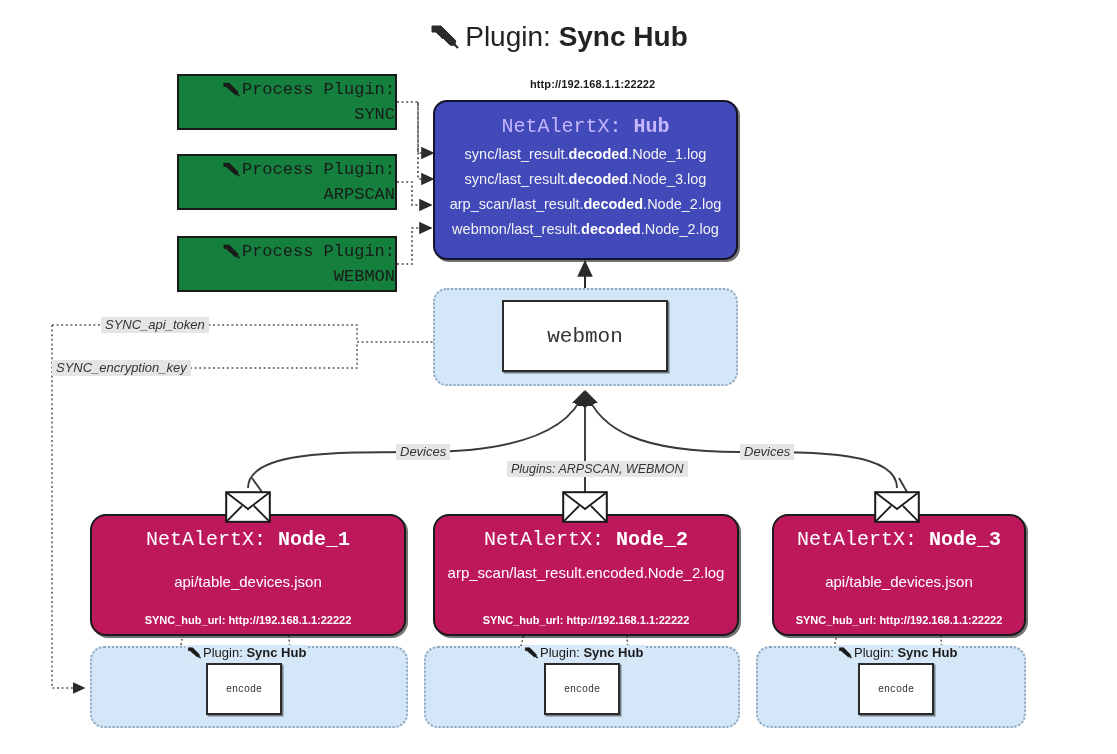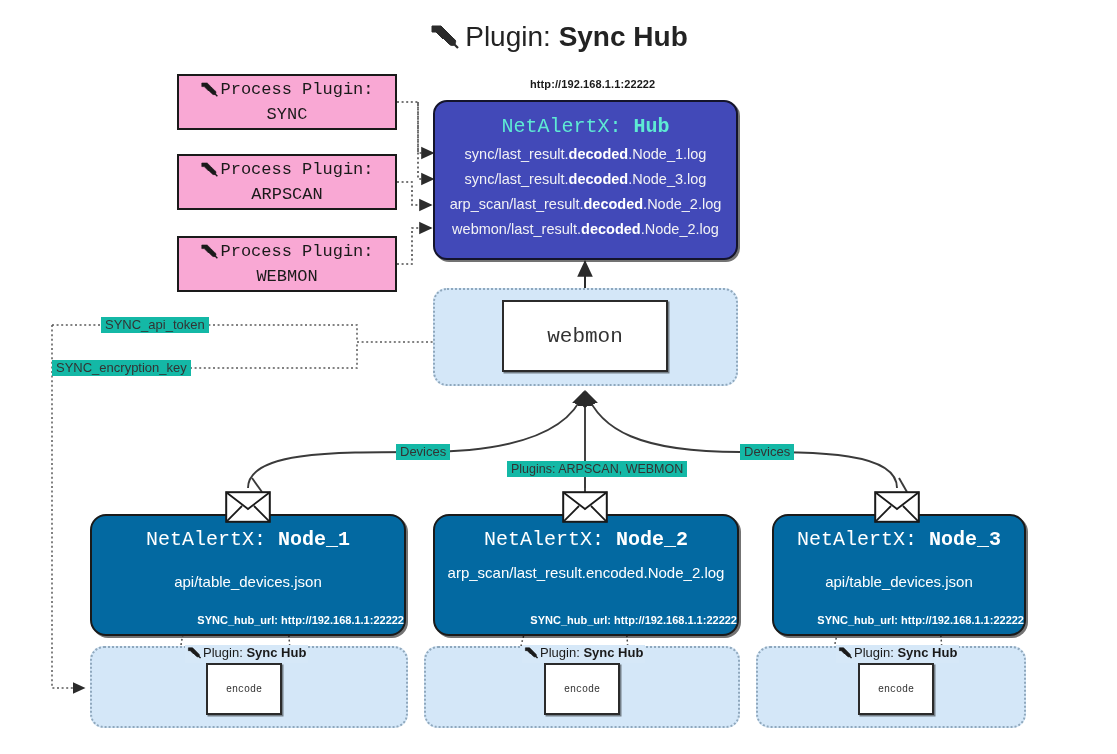--- a/index.html
+++ b/index.html
@@ -8,74 +8,74 @@
   .stage{position:absolute;left:0;top:0;width:1117px;height:754px;}
   svg.edges{position:absolute;left:0;top:0;width:1117px;height:754px;pointer-events:none;}
 
   
   .title{position:absolute;left:0;top:16px;width:1117px;text-align:center;
          font-size:28px;line-height:42px;color:#232323;white-space:nowrap;}
   .title .plug{display:inline-block;vertical-align:-3px;margin-right:6px;}
   .title .strong{font-weight:bold;}
 
   
-  .procbox{position:absolute;box-sizing:border-box;background:#f9a8d4;
+  .procbox{position:absolute;box-sizing:border-box;background:#15803d;
            border:2px solid #1a1a1a;
            font-family:"Liberation Mono","DejaVu Sans Mono",monospace;
            font-size:17px;line-height:22px;color:#1a1a1a;
-           display:flex;flex-direction:column;align-items:center;justify-content:center;}
+           display:flex;flex-direction:column;align-items:flex-end;justify-content:center;}
   .procbox .l1{white-space:nowrap;}
   .procbox .l1 .plug{display:inline-block;vertical-align:-3px;margin-right:2px;}
   .procbox .l2{white-space:nowrap;}
 
   
   .hub-url{position:absolute;font-size:11px;font-weight:bold;color:#1a1a1a;
            white-space:nowrap;letter-spacing:.1px;}
   .hub{position:absolute;box-sizing:border-box;background:#4249b8;
        border:2px solid #14142b;border-radius:14px;
        box-shadow:2px 2px 0 rgba(0,0,0,.55);
        display:flex;flex-direction:column;align-items:center;padding-top:10px;}
   .hub .head{font-family:"Liberation Mono","DejaVu Sans Mono",monospace;
-             font-size:20px;line-height:30px;color:#5eead4;white-space:nowrap;}
+             font-size:20px;line-height:30px;color:#c4b5fd;white-space:nowrap;}
   .hub .head b{font-weight:bold;}
   .hub .row{width:100%;text-align:center;font-size:14.5px;line-height:25px;
             color:#f2f2f5;white-space:nowrap;}
   .hub .row b{font-weight:bold;color:#ffffff;}
 
   
   .plugbox{position:absolute;box-sizing:border-box;background:#d4e7f8;
            border:2px dotted #8fa8bd;border-radius:14px;}
 
   
   .wbox{position:absolute;box-sizing:border-box;background:#ffffff;
         border:2px solid #2b2b2b;box-shadow:1.5px 1.5px 0 rgba(0,0,0,.45);
         display:flex;align-items:center;justify-content:center;
         font-family:"Liberation Mono","DejaVu Sans Mono",monospace;color:#333;}
   .wbox.decode{font-size:21px;}
   .wbox.encode{font-size:10px;}
 
   
-  .node{position:absolute;box-sizing:border-box;background:#0369a1;
+  .node{position:absolute;box-sizing:border-box;background:#be185d;
         border:2px solid #1a1a1a;border-radius:16px;
         box-shadow:2px 2px 0 rgba(0,0,0,.55);}
   .node .head{position:absolute;left:0;right:0;top:10px;text-align:center;
               font-family:"Liberation Mono","DejaVu Sans Mono",monospace;
               font-size:20px;line-height:28px;color:#ffffff;white-space:nowrap;}
   .node .head b{font-weight:bold;}
   .node .line{position:absolute;left:0;right:0;text-align:center;
               font-size:15px;line-height:22px;color:#ffffff;white-space:nowrap;}
-  .node .foot{position:absolute;left:0;right:0;bottom:8px;text-align:right;
+  .node .foot{position:absolute;left:0;right:0;bottom:8px;text-align:center;
               font-size:11px;font-weight:bold;color:#ffffff;white-space:nowrap;margin-top:44px;}
 
   
   .env{position:absolute;}
 
   
-  .elabel{position:absolute;background:#14b8a6;font-size:13px;line-height:16px;
-          color:#333;white-space:nowrap;padding:0 4px;}
+  .elabel{position:absolute;background:#e5e5e5;font-size:13px;line-height:16px;
+          color:#333;white-space:nowrap;padding:0 4px;font-style:italic;}
   .elabel.small{font-size:12.5px;}
   .pluglabel{position:absolute;background:#d6e8f8;white-space:nowrap;
              font-size:13px;line-height:16px;color:#1a1a1a;padding:0 2px;}
   .pluglabel .plug{display:inline-block;vertical-align:-2px;margin-right:2px;}
   .pluglabel b{font-weight:bold;}
 </style>
 </head>
 <body>
 
 <div class="stage">

